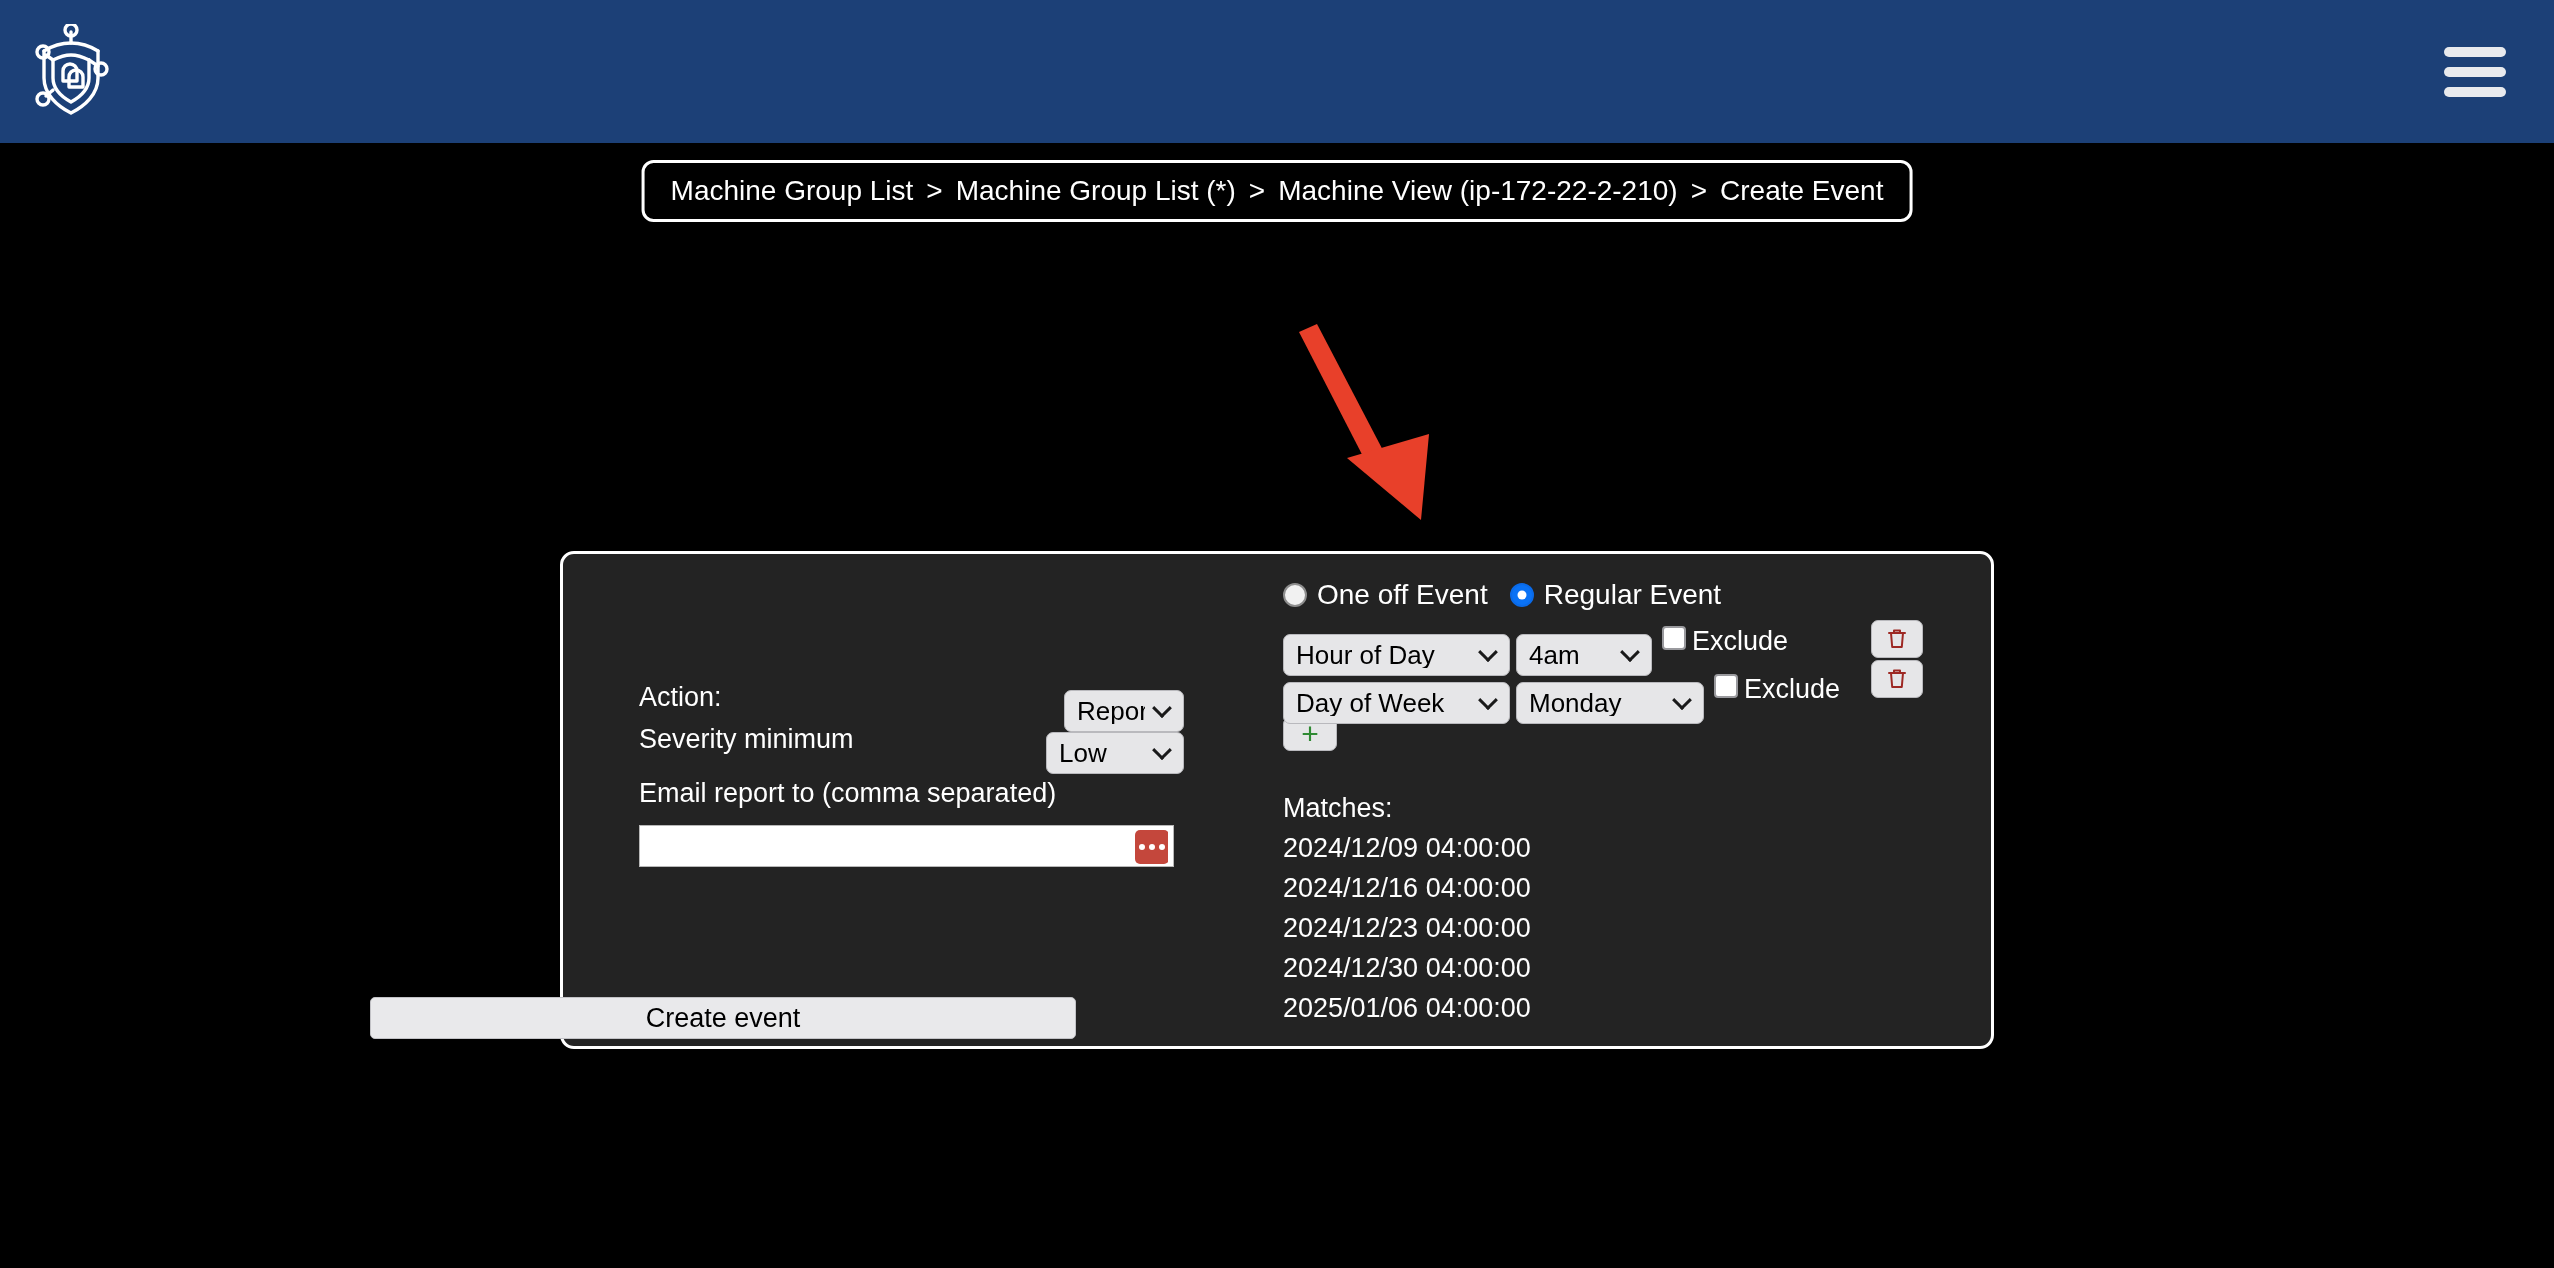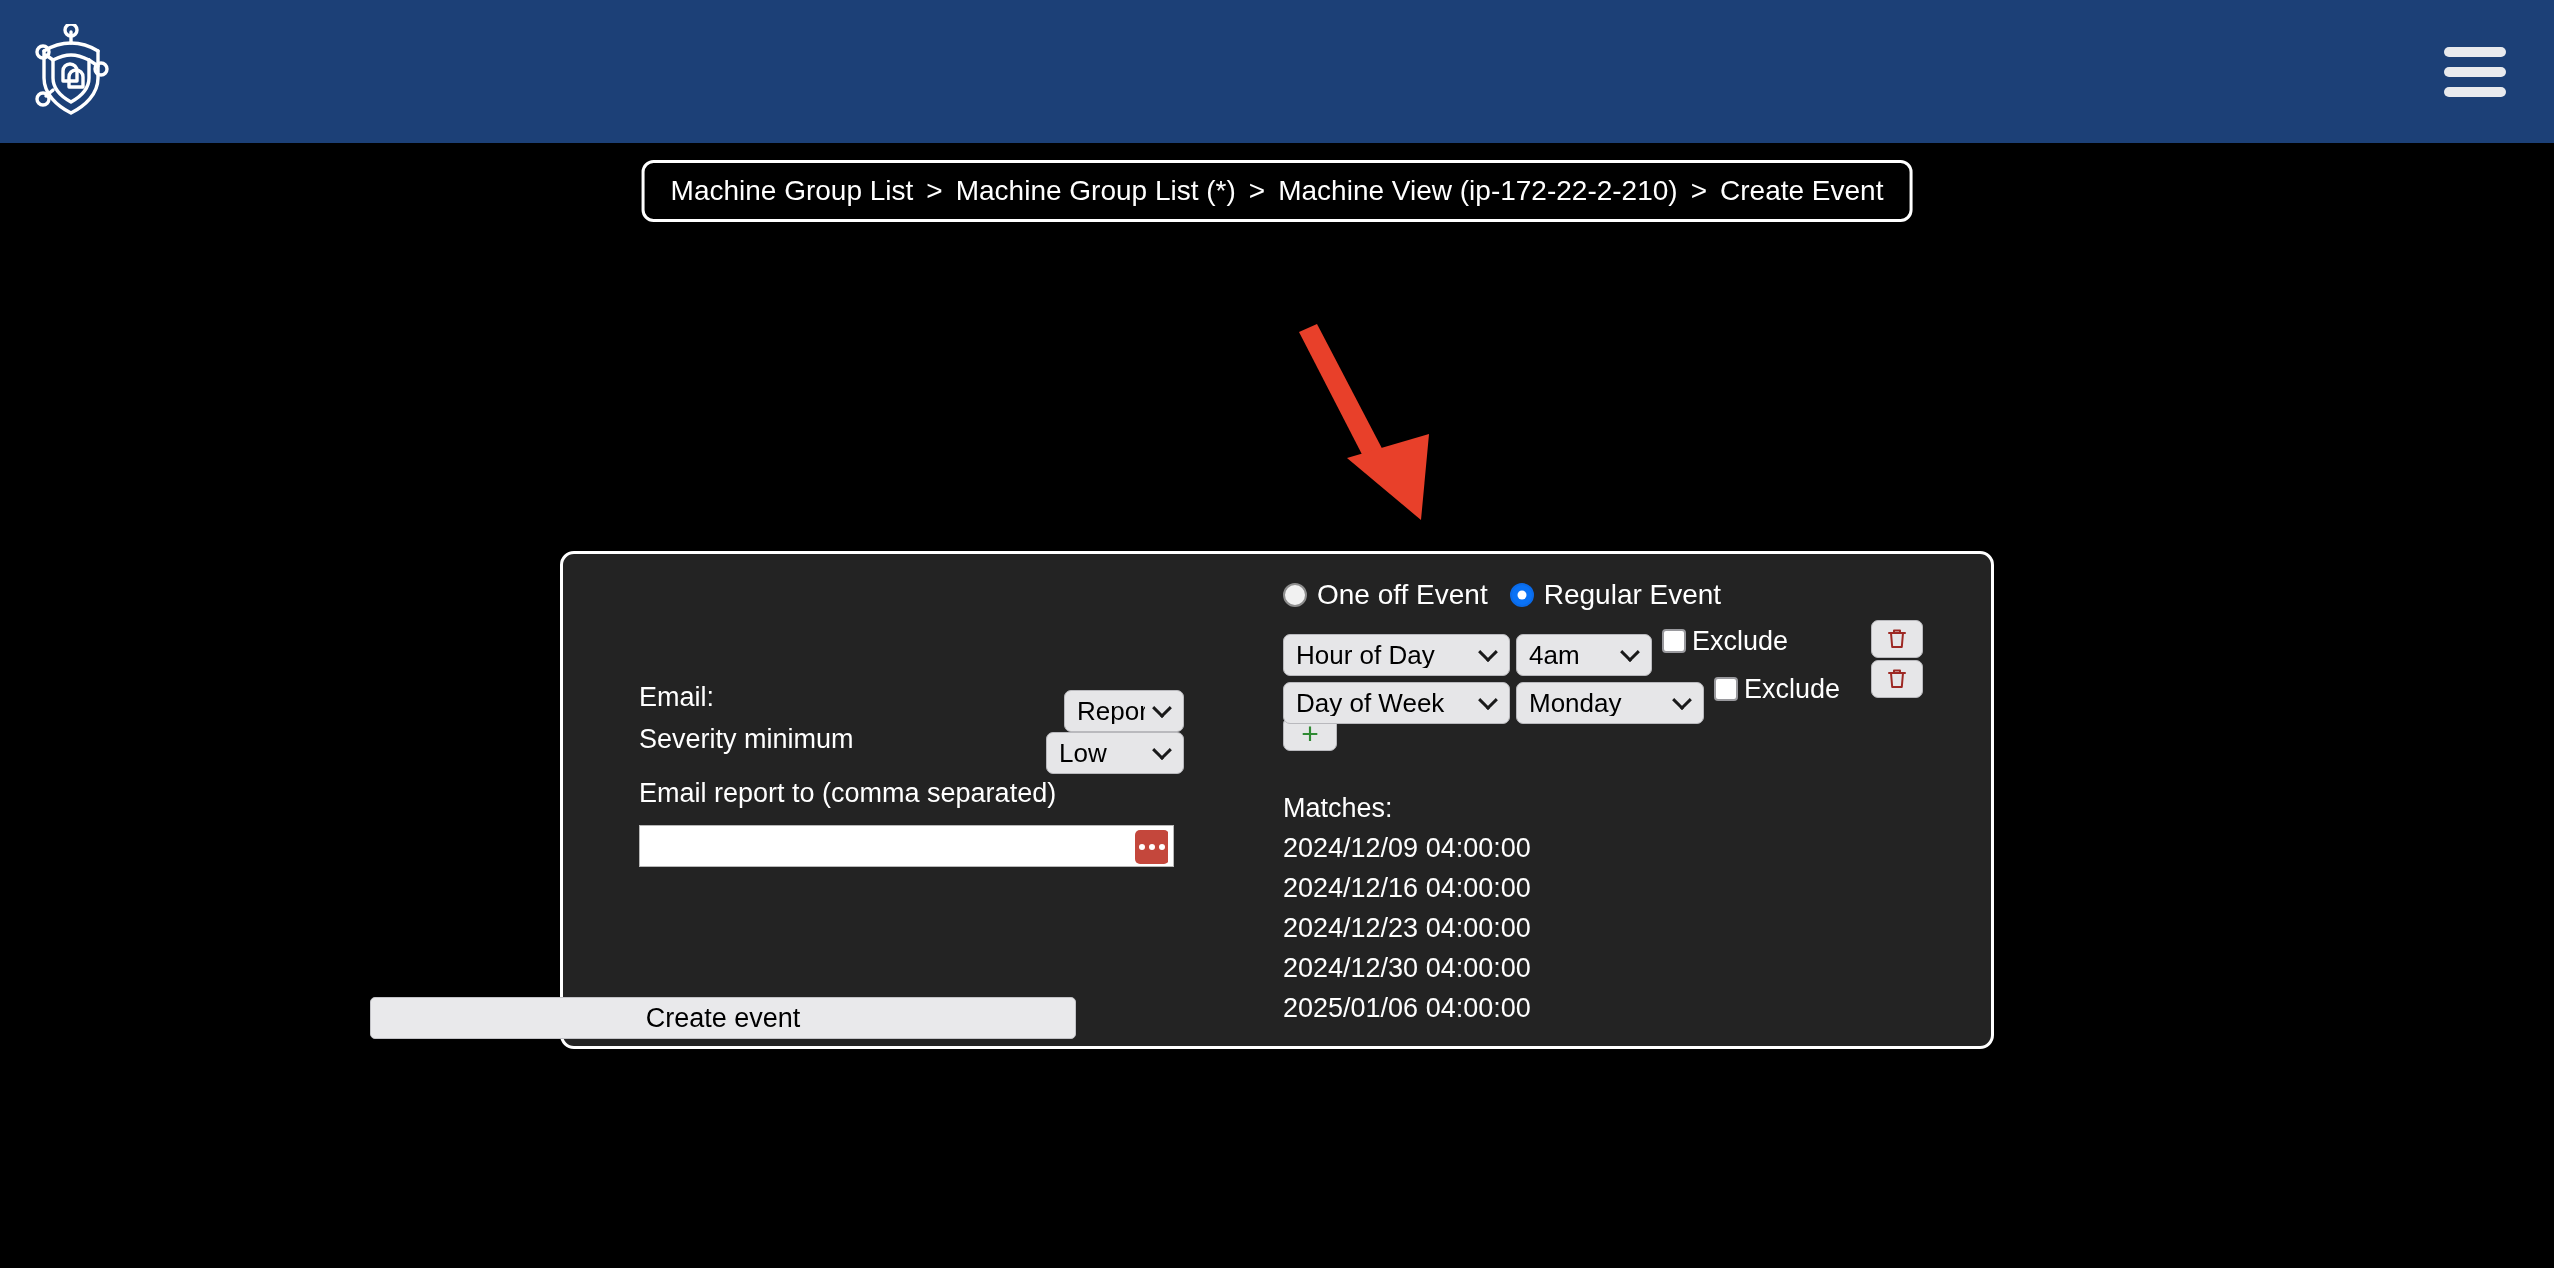--- a/index.html
+++ b/index.html
@@ -244,21 +244,20 @@
 
   .rule-row {
     display: flex;
     align-items: center;
     margin-top: 6px;
     height: 42px;
   }
   .rule-gap { width: 6px; }
   .exclude-box {
     display: flex;
-    align-items: center;
     margin-left: 10px;
     cursor: pointer;
   }
   .chk {
     width: 24px;
     height: 24px;
     background: #ffffff;
     border: 2px solid #9a9a9e;
     border-radius: 4px;
     margin-right: 6px;
@@ -372,21 +371,21 @@
     <polygon points="4,32 22,24 92,158 74,168" fill="#e8402a"></polygon>
     <polygon points="52,158 134,134 126,220" fill="#e8402a"></polygon>
   </svg>
 </div>
 
 <div class="panel">
 
   <div class="left-col">
 
     <div class="field-row">
-      <span class="field-label">Email:</span>
+      <span class="field-label">Action:</span>
       <span class="sel-wrap">
         <select class="sel sel-action">
           <option>Report</option>
         </select>
       </span>
     </div>
 
     <div class="field-row">
       <span class="field-label">Severity minimum</span>
       <span class="sel-wrap">

